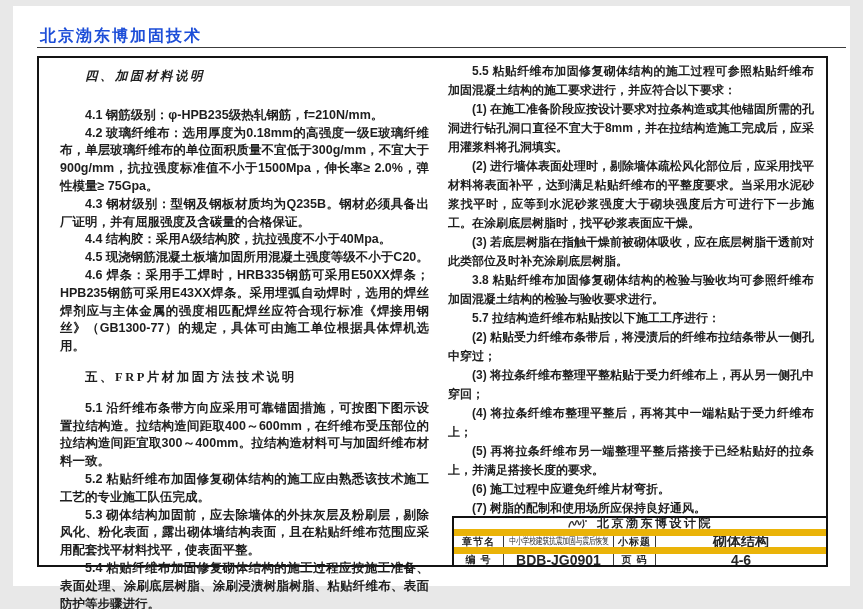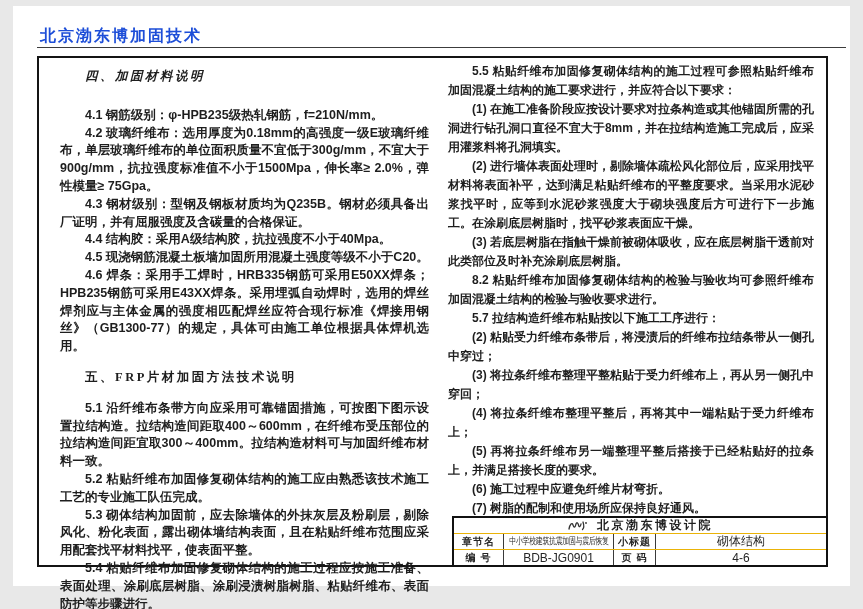--- a/index.html
+++ b/index.html
@@ -18,28 +18,28 @@
   .col-left p{line-height:17.8px;}
   .col-right p{line-height:19px;font-size:12px;}
   .sec-heading{font-family:"Liberation Serif",serif;font-size:16.5px;color:#686868;
     letter-spacing:2.5px;font-weight:400;text-indent:0;margin:0;}
   .sec-heading.first{margin:4px 0 21px 0;font-style:italic;}
   .sec-heading.second{margin:13px 0 13px 0;}
   
   .title-block{position:absolute;left:452px;top:516px;width:376px;height:51px;box-sizing:border-box;
     border:2px solid #111;border-right-width:2.5px;background:#fff;display:flex;flex-direction:column;
     font-family:"Liberation Sans",sans-serif;color:#262626;}
-  .tb-row{display:flex;flex:1;border-top:1px solid #eab308;align-items:stretch;min-height:0;}
+  .tb-row{display:flex;flex:1;border-top:7px solid #eab308;align-items:stretch;min-height:0;}
   .tb-row.institute{border-top:none;align-items:center;justify-content:center;gap:6px;}
   .tb-institute-name{font-size:12px;letter-spacing:2.5px;font-weight:600;color:#1f1f1f;}
   .tb-cell{display:flex;align-items:center;justify-content:center;box-sizing:border-box;
     overflow:hidden;white-space:nowrap;}
   .tb-cell.b{border-right:1px solid #3a3a3a;}
   .tb-label{font-size:10px;letter-spacing:1px;font-weight:600;}
-  .tb-val{font-size:12px;font-weight:400;}
+  .tb-val{font-size:14px;font-weight:700;}
   .w1{width:50px;}.w2{width:110px;text-align:right;}.w3{width:42px;text-align:right;}.w4{flex:1;}
   .squeeze{display:inline-block;transform:scaleX(0.72);white-space:nowrap;font-size:9.5px;letter-spacing:-0.3px;}
   .logo-svg{display:block;}
 </style>
 </head>
 <body>
 
 <div id="screen">
   <div class="page"></div>
 
@@ -61,21 +61,21 @@
     <p>5.2 粘贴纤维布加固修复砌体结构的施工应由熟悉该技术施工工艺的专业施工队伍完成。</p>
     <p>5.3 砌体结构加固前，应去除墙体的外抹灰层及粉刷层，剔除风化、粉化表面，露出砌体墙结构表面，且在粘贴纤维布范围应采用配套找平材料找平，使表面平整。</p>
     <p>5.4 粘贴纤维布加固修复砌体结构的施工过程应按施工准备、表面处理、涂刷底层树脂、涂刷浸渍树脂树脂、粘贴纤维布、表面防护等步骤进行。</p>
   </div>
 
   <div class="col col-right">
     <p>5.5 粘贴纤维布加固修复砌体结构的施工过程可参照粘贴纤维布加固混凝土结构的施工要求进行，并应符合以下要求：</p>
     <p>(1) 在施工准备阶段应按设计要求对拉条构造或其他锚固所需的孔洞进行钻孔洞口直径不宜大于8mm，并在拉结构造施工完成后，应采用灌浆料将孔洞填实。</p>
     <p>(2) 进行墙体表面处理时，剔除墙体疏松风化部位后，应采用找平材料将表面补平，达到满足粘贴纤维布的平整度要求。当采用水泥砂浆找平时，应等到水泥砂浆强度大于砌块强度后方可进行下一步施工。在涂刷底层树脂时，找平砂浆表面应干燥。</p>
     <p>(3) 若底层树脂在指触干燥前被砌体吸收，应在底层树脂干透前对此类部位及时补充涂刷底层树脂。</p>
-    <p>8.2 粘贴纤维布加固修复砌体结构的检验与验收均可参照纤维布加固混凝土结构的检验与验收要求进行。</p>
+    <p>3.8 粘贴纤维布加固修复砌体结构的检验与验收均可参照纤维布加固混凝土结构的检验与验收要求进行。</p>
     <p>5.7 拉结构造纤维布粘贴按以下施工工序进行：</p>
     <p>(2)  粘贴受力纤维布条带后，将浸渍后的纤维布拉结条带从一侧孔中穿过；</p>
     <p>(3)  将拉条纤维布整理平整粘贴于受力纤维布上，再从另一侧孔中穿回；</p>
     <p>(4)  将拉条纤维布整理平整后，再将其中一端粘贴于受力纤维布上；</p>
     <p>(5)  再将拉条纤维布另一端整理平整后搭接于已经粘贴好的拉条上，并满足搭接长度的要求。</p>
     <p>(6)  施工过程中应避免纤维片材弯折。</p>
     <p>(7)  树脂的配制和使用场所应保持良好通风。</p>
   </div>
 
   <div class="title-block">

